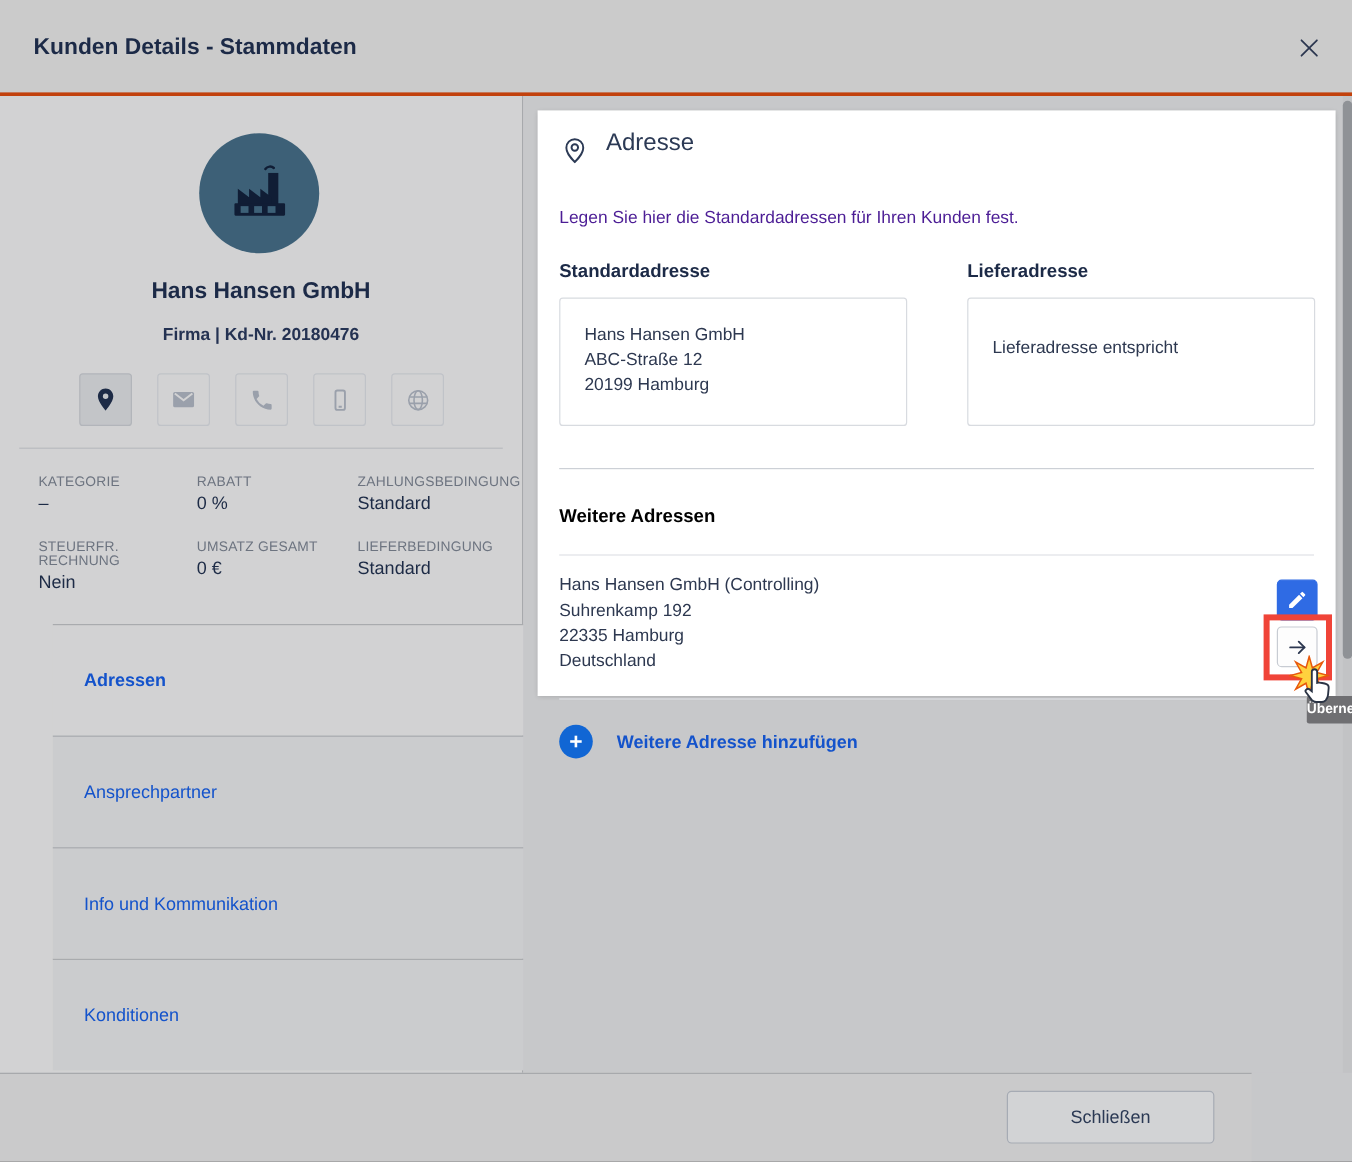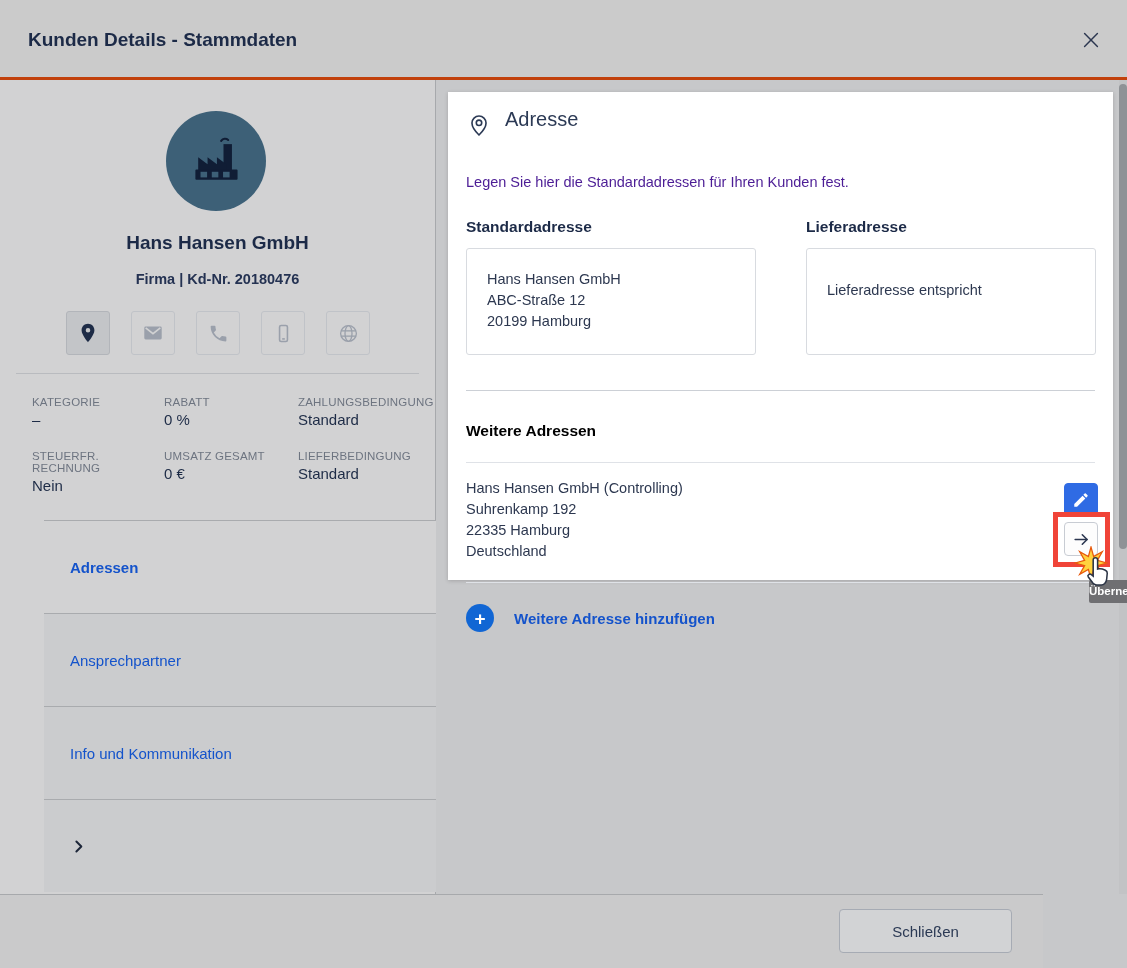--- a/index.html
+++ b/index.html
@@ -197,20 +197,21 @@
     </div>
     <div class="nav-item" style="top:626px;">
       <span class="nav-label">Info und Kommunikation</span>
       <span class="chev">
         <svg width="17" height="17" viewBox="0 0 24 24" fill="none" stroke="#1d2639" stroke-width="2.8" stroke-linecap="round" stroke-linejoin="round">
             <polyline points="9 5 16 12 9 19"></polyline>
           </svg>
       </span>
     </div>
     <div class="nav-item" style="top:719px;">
+      <span class="nav-label">Konditionen</span>
       <span class="chev">
         <svg width="17" height="17" viewBox="0 0 24 24" fill="none" stroke="#1d2639" stroke-width="2.8" stroke-linecap="round" stroke-linejoin="round">
             <polyline points="9 5 16 12 9 19"></polyline>
           </svg>
       </span>
     </div>
   </div>
 
   <div class="main">
 

